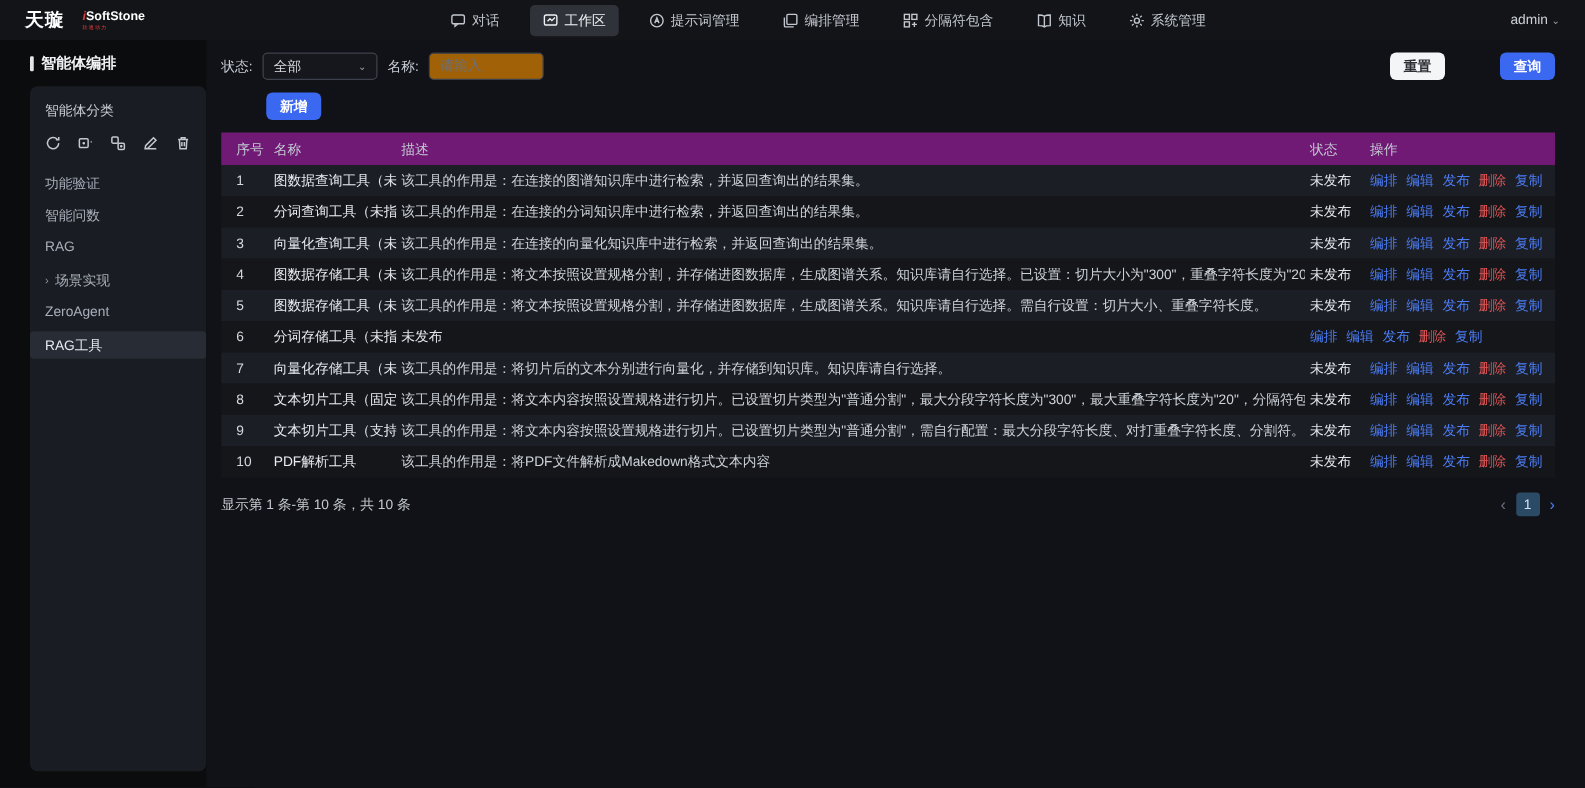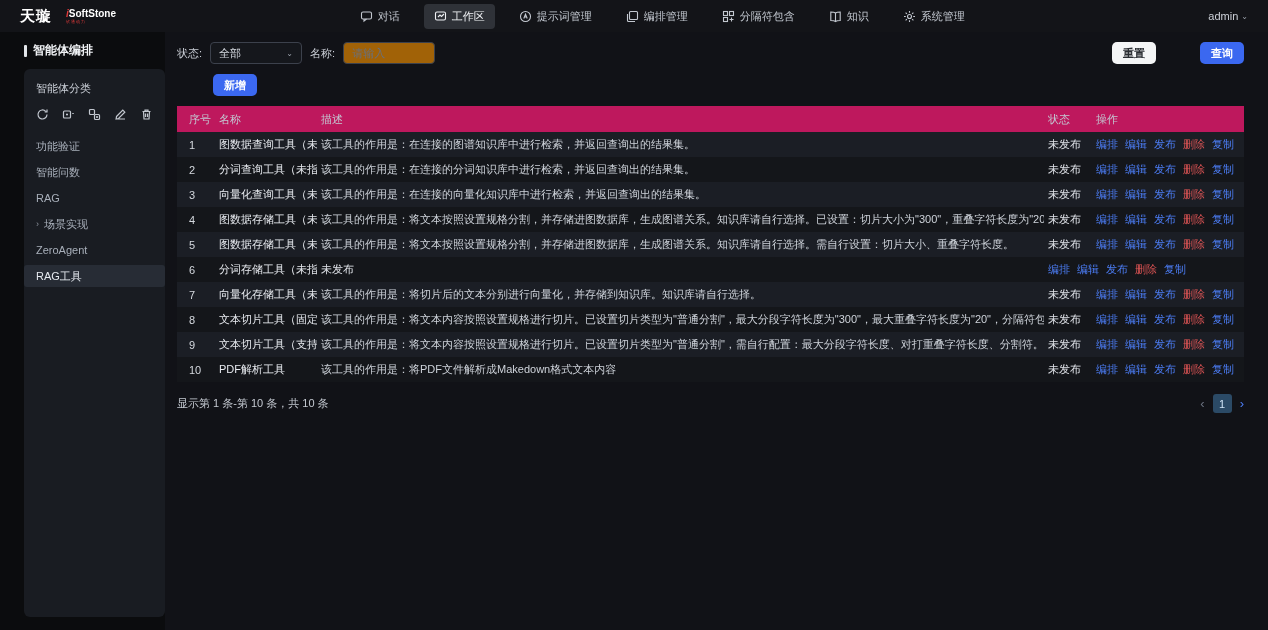--- a/index.html
+++ b/index.html
@@ -68,21 +68,21 @@
   }
   .btn-white { background:#f4f5f6; color:#2b2e33; }
   .btn-blue { background:#3b68f0; color:#ffffff; }
   .add-row { margin-bottom:10px; }
   
   .table { width:100%; }
   .t-head, .t-row {
     display:grid; grid-template-columns:26px 98px 1fr 44px 136px;
     align-items:center; padding:0 12px; column-gap:4px;
   }
-  .t-head { background:#be185d; height:26px; color:#c3c8d2; }
+  .t-head { background:#701a75; height:26px; color:#c3c8d2; }
   .t-row { height:25px; }
   .t-row:nth-child(odd) { background:#14161a; }
   .t-row:nth-child(even) { background:#1b1e25; }
   .cell-no { color:#d5d9df; }
   .cell-name { color:#e8ebf0; white-space:nowrap; overflow:hidden; }
   .cell-desc { color:#ced3da; white-space:nowrap; overflow:hidden; }
   .cell-status { color:#e1e4ea; }
   .cell-actions { display:flex; gap:7px; white-space:nowrap; }
   .action-link { color:#4c7df5; cursor:pointer; text-decoration:none; }
   .action-link.danger { color:#e05555; }

